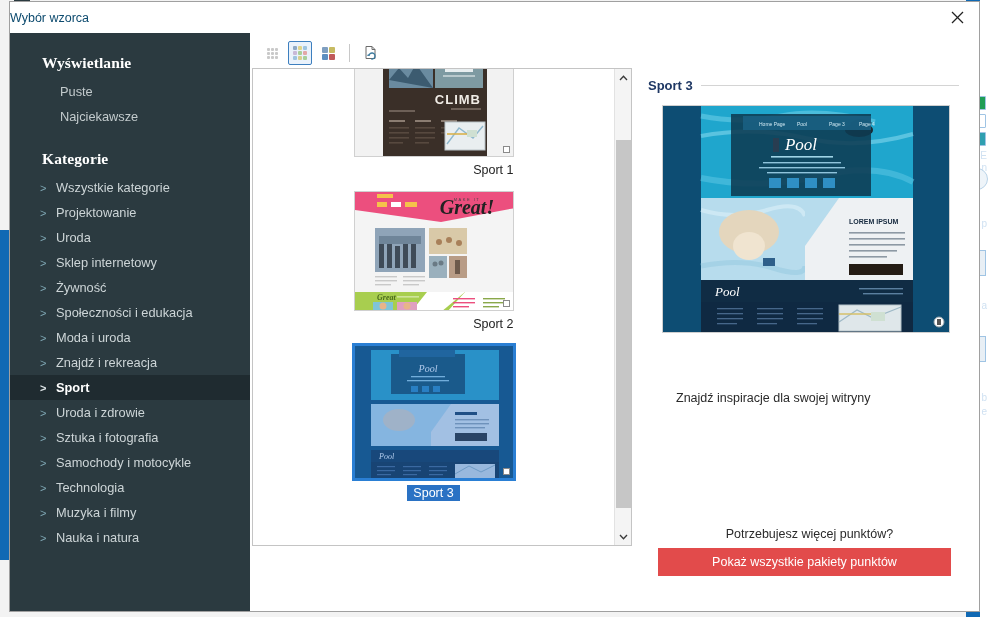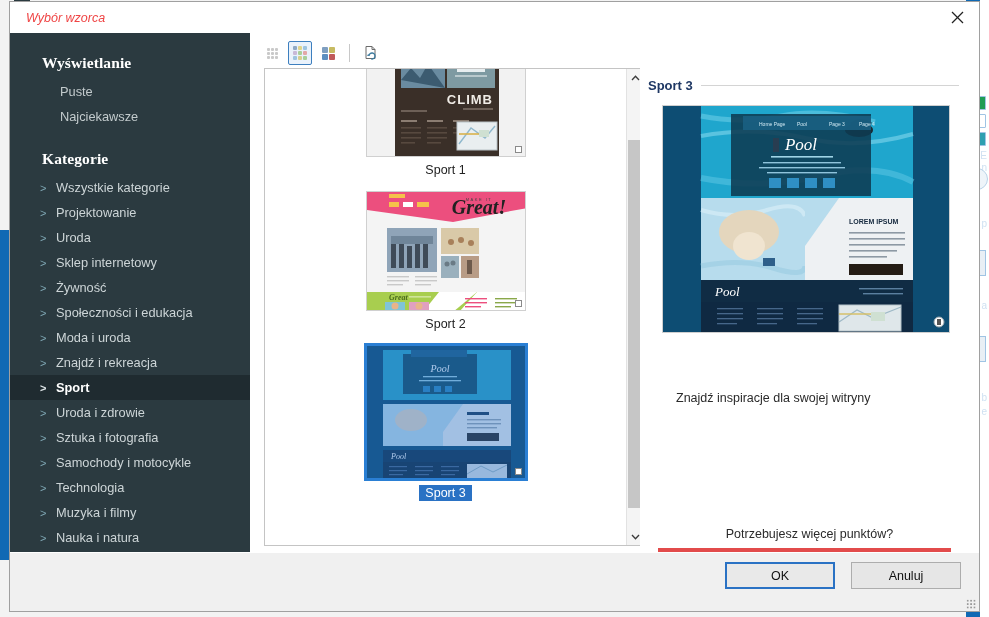--- a/index.html
+++ b/index.html
@@ -55,23 +55,22 @@
     background: #f0f0f0;
     border: 1px solid #a0a0a0;
     display: flex; flex-direction: column;
   }
   .titlebar {
     height: 31px; background: #ffffff;
     display: flex; align-items: center;
     position: relative; flex: none;
   }
   .titlebar .title {
-    font-size: 12.5px; color: #ef4444; margin-left: 16px;
+    font-size: 12.5px; color: #0c4a6e; 
     font-family: "Liberation Sans", sans-serif;
-    font-style: italic;
   }
   .close-btn {
     position: absolute; right: 0; top: 0;
     width: 44px; height: 31px;
     display: flex; align-items: center; justify-content: center;
     cursor: pointer;
   }
   .close-btn svg { display: block; }
 
   .dialog-body {
@@ -124,21 +123,21 @@
   }
   .tb-btn.sel { border-color: #3d7fbf; background: #eaf2fb; }
   .tb-sep {
     width: 1px; height: 18px; background: #c8c8c8; margin: 0 5px;
   }
 
   .grid-ico { display: grid; gap: 1px; }
   .grid-ico i { display: block; border-radius: 1px; }
 
   .list-box {
-    position: absolute; left: 14px; top: 35px;
+    position: absolute; left: 2px; top: 35px;
     width: 380px; height: 478px;
     border: 1px solid #c4c4c4; background: #ffffff;
     display: flex;
   }
   .list-inner {
     flex: 1; position: relative; overflow: hidden;
   }
   .thumb-wrap {
     position: absolute; left: 0; width: 100%;
     display: flex; flex-direction: column; align-items: center;
@@ -150,21 +149,21 @@
   .thumb .corner {
     position: absolute; right: 3px; bottom: 3px;
     width: 7px; height: 7px; background: #ffffff;
     border: 1px solid #8a8a8a;
   }
   .thumb.selected { outline: 3px solid #2a7fd4; outline-offset: -1px; }
   .thumb .selveil {
     position: absolute; inset: 0; background: rgba(40,110,200,.38);
   }
   .thumb-label {
-    font-size: 12.5px; color: #222; margin-top: 6px; text-align: center;
+    font-size: 12.5px; color: #222; margin-top: 6px; text-align: right;
   }
   .thumb-label.sel {
     background: #2a72c4; color: #ffffff; padding: 1px 6px;
   }
 
   
   .vscroll {
     width: 17px; background: #f4f4f4; border-left: 1px solid #e2e2e2;
     position: relative; flex: none; cursor: pointer;
   }
@@ -678,18 +677,13 @@
       </div>
 
 
       <div class="preview-note">Znajdź inspiracje dla swojej witryny</div>
 
       <div class="cta-q">Potrzebujesz więcej punktów?</div>
       <button class="cta-btn">Pokaż wszystkie pakiety punktów</button>
     </div>
   </div>
 
-  <div class="footer">
-    <button class="btn ok">OK</button>
-    <button class="btn cancel">Anuluj</button>
-    <div class="grip"></div>
-  </div>
 </div>
 
 </body></html>

